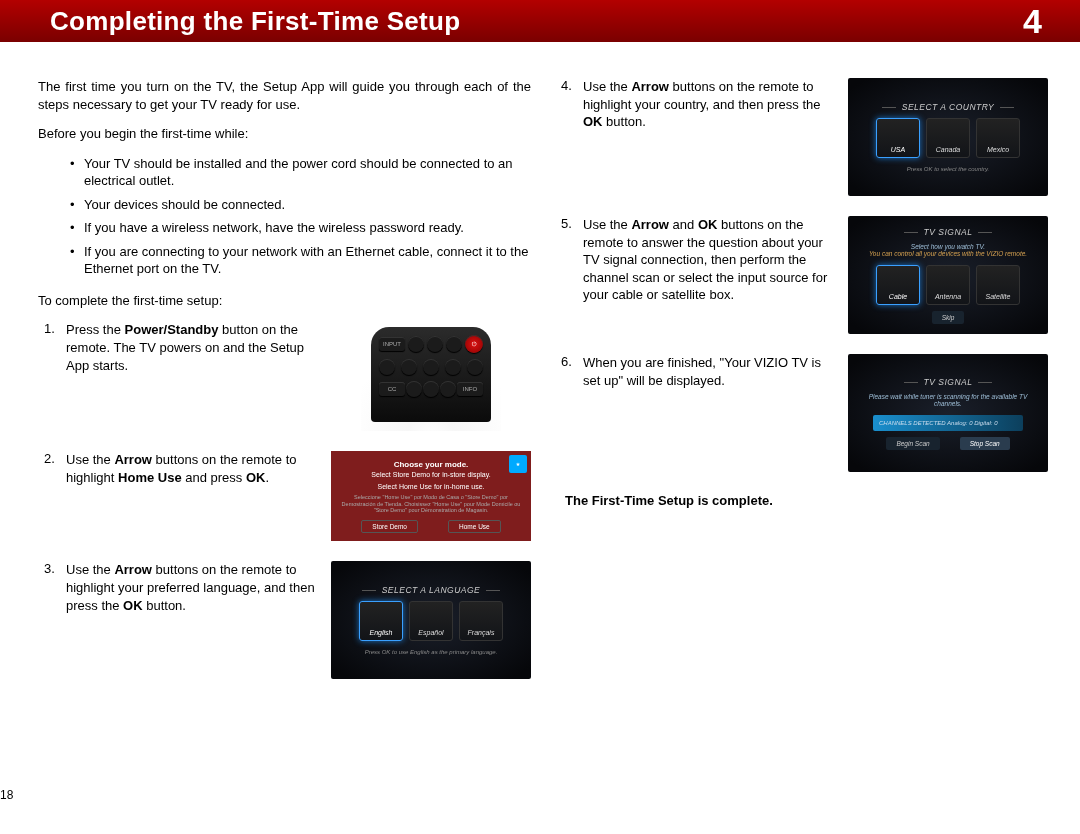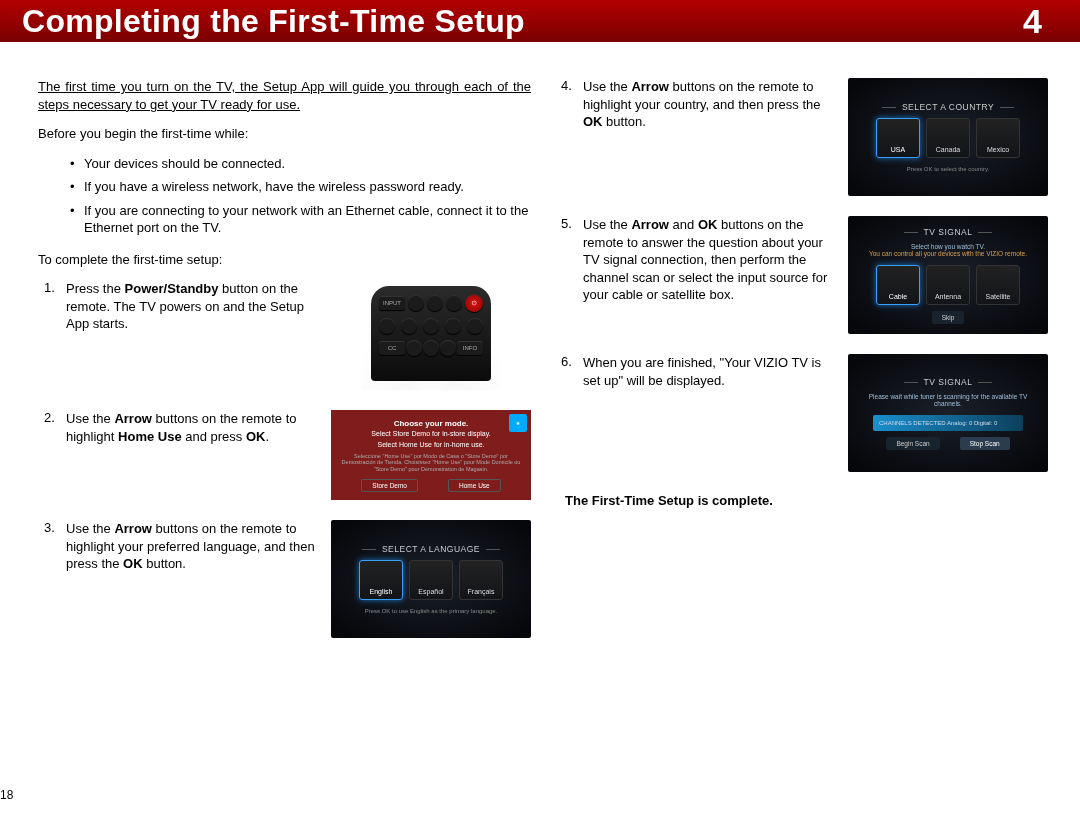--- a/index.html
+++ b/index.html
@@ -15,39 +15,40 @@
   .header {
     height: 42px;
     background: linear-gradient(to bottom, #b30000 0%, #7a0000 100%);
     display: flex;
     align-items: center;
     justify-content: space-between;
     padding: 0 38px 0 22px;
   }
   .header h1 {
     color: #fff;
-    font-size: 32px;
+    font-size: 26px;
     font-weight: bold;
     letter-spacing: 0.3px;
+    margin-left: 28px;
   }
   .header .chapter {
     color: #fff;
     font-size: 34px;
     font-weight: bold;
   }
   .content {
     display: flex;
     padding: 36px 32px 10px 38px;
     gap: 24px;
   }
   .col {
     flex: 1;
   }
   p { line-height: 1.35; margin-bottom: 12px; text-align: justify; }
-  .intro { text-align: justify; text-decoration: underline; }
+  .intro { text-align: justify; }
   ul.pre { list-style: none; margin: 0 0 14px 32px; }
   ul.pre li { position: relative; padding-left: 14px; margin-bottom: 6px; line-height:1.35; }
   ul.pre li::before { content: "•"; position: absolute; left: 0; }
   ol.steps { list-style: none; counter-reset: st; }
   ol.steps > li {
     counter-increment: st;
     position: relative;
     padding-left: 28px;
     margin-bottom: 20px;
     min-height: 60px;
@@ -75,20 +76,21 @@
     background: radial-gradient(ellipse at center, #1a1f2a 0%, #06070a 90%);
     border-radius: 2px;
     color: #fff;
     font-size: 8px;
     display:flex;
     flex-direction:column;
     align-items:center;
     justify-content:center;
     position:relative;
     padding: 8px;
+    font-style: italic;
   }
   .screen .title { font-size: 8.5px; letter-spacing: 0.5px; margin-bottom: 6px; color:#ccc; position:relative;}
   .screen .title::before, .screen .title::after {
     content:""; position:absolute; top:50%; width:14px; height:1px; background:#555;
   }
   .screen .title::before { left:-20px; }
   .screen .title::after { right:-20px; }
   .screen .sub { font-size:6.5px; color:#9fbfd8; text-align:center; margin-bottom:8px; }
   .tiles { display:flex; gap:6px; }
   .tile {
@@ -147,20 +149,21 @@
   <h1>Completing the First-Time Setup</h1>
   <div class="chapter">4</div>
 </div>
 
 <div class="content">
 
   <div class="col">
     <p class="intro">The first time you turn on the TV, the Setup App will guide you through each of the steps necessary to get your TV ready for use.</p>
     <p>Before you begin the first-time while:</p>
     <ul class="pre">
+      <li>Your TV should be installed and the power cord should be connected to an electrical outlet.</li>
       <li>Your devices should be connected.</li>
       <li>If you have a wireless network, have the wireless password ready.</li>
       <li>If you are connecting to your network with an Ethernet cable, connect it to the Ethernet port on the TV.</li>
     </ul>
     <p>To complete the first-time setup:</p>
 
     <ol class="steps">
       <li>
         <div class="step-text">
           <span>Press the </span><b>Power/Standby</b><span> button on the remote. The TV powers on and the Setup App starts.</span>

